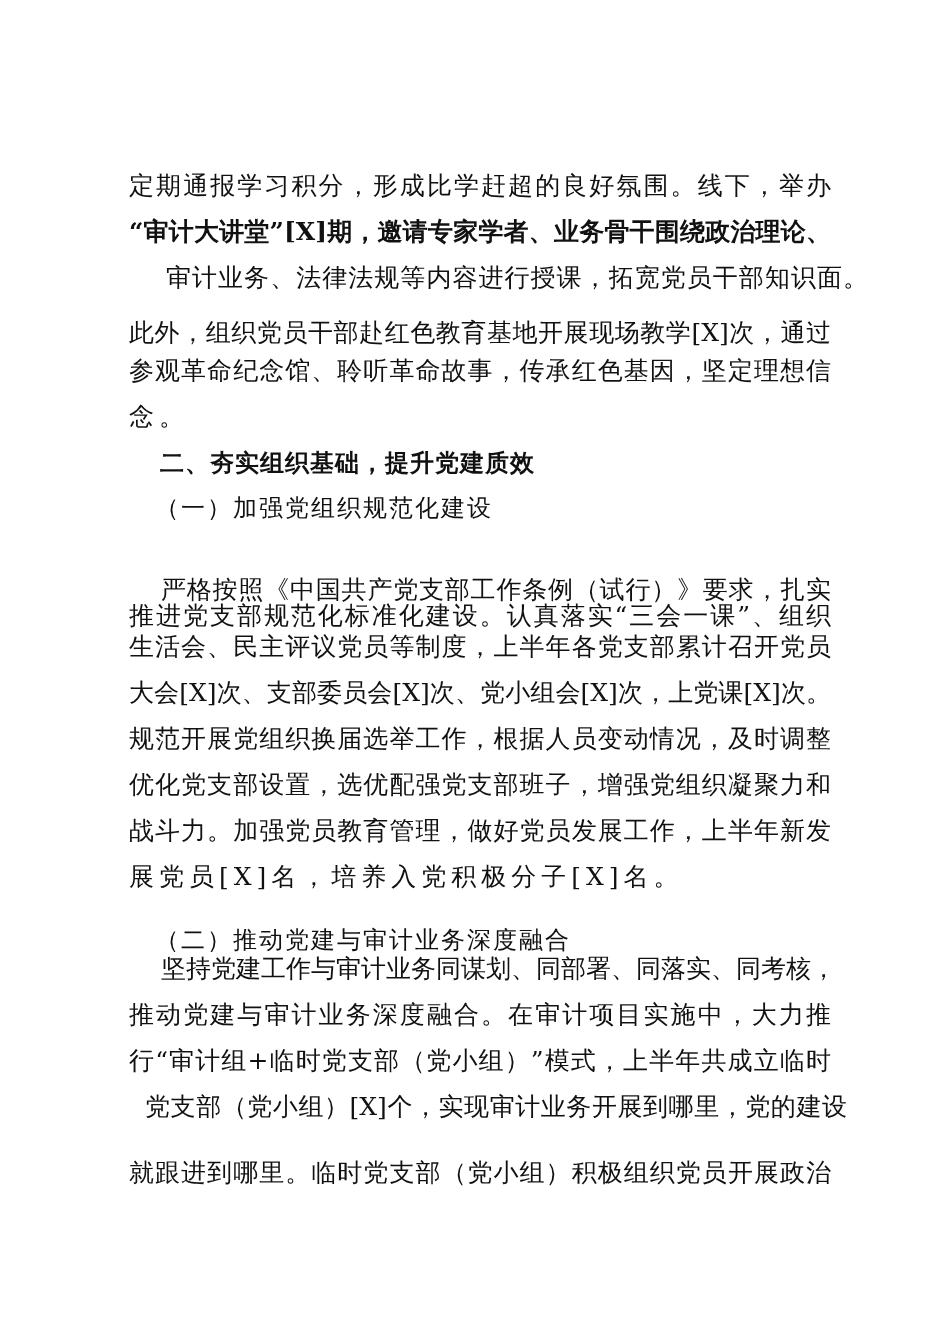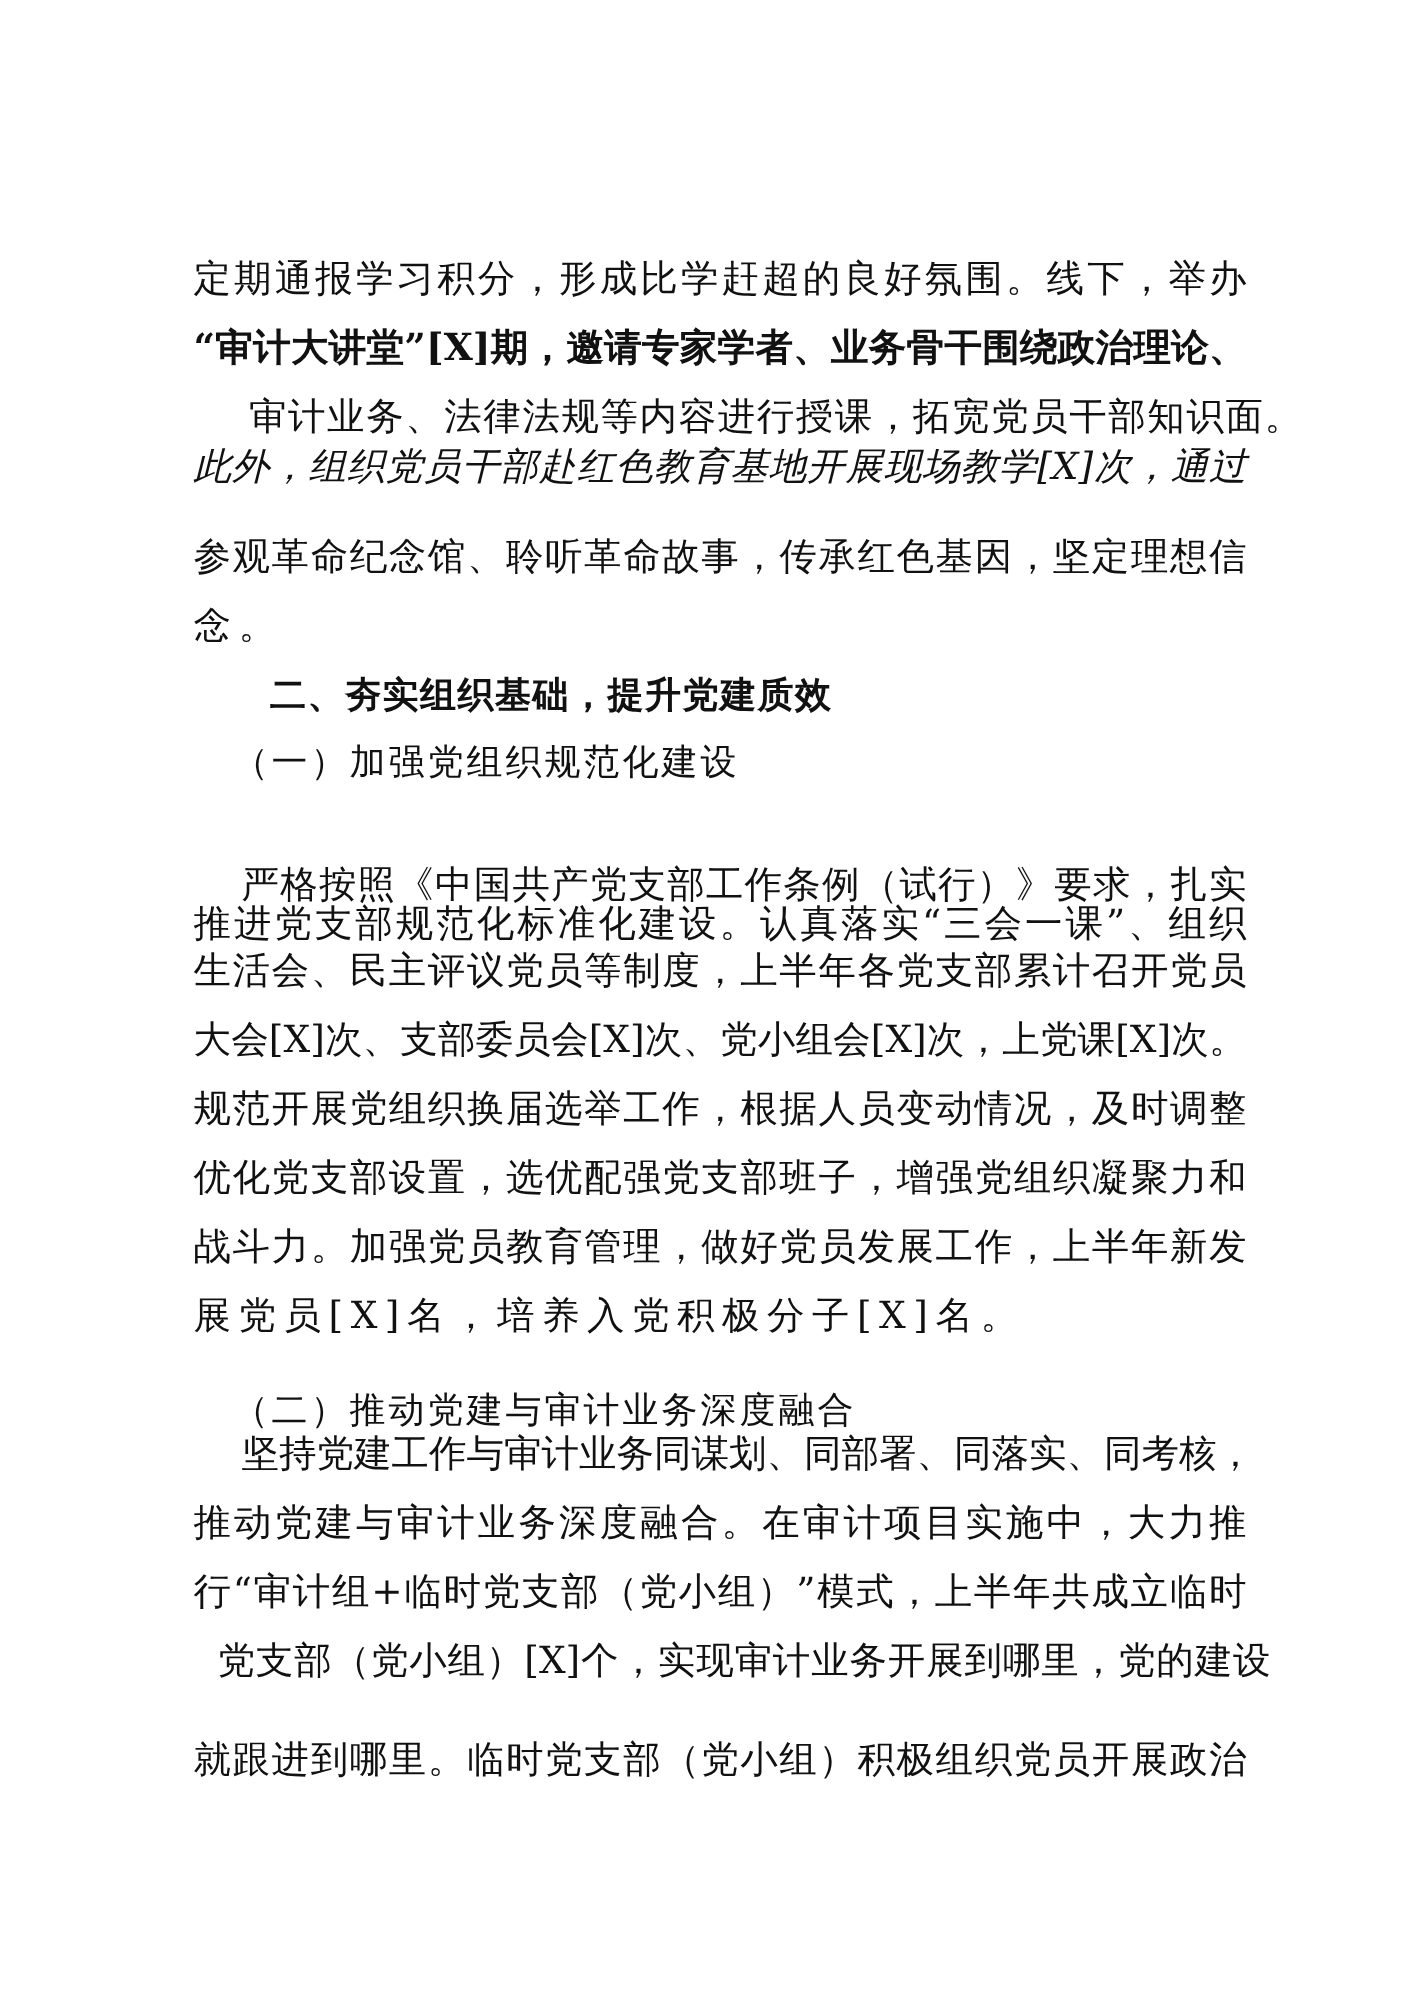--- a/index.html
+++ b/index.html
@@ -65,25 +65,25 @@
     }
   </style>
 </head>
 <body>
 
 <div class="page">
 
   <div class="line" style="top:166px;">定期通报学习积分，形成比学赶超的良好氛围。线下，举办</div>
   <div class="line" style="top:212px;font-weight:bold;">“审计大讲堂”[X]期，邀请专家学者、业务骨干围绕政治理论、</div>
   <div class="line" style="top:258px;margin-left:37px;">审计业务、法律法规等内容进行授课，拓宽党员干部知识面。</div>
-  <div class="line" style="top:291px;font-style:italic;">此外，组织党员干部赴红色教育基地开展现场教学[X]次，通过</div>
+  <div class="line" style="top:313px;">此外，组织党员干部赴红色教育基地开展现场教学[X]次，通过</div>
   <div class="line" style="top:351px;">参观革命纪念馆、聆听革命故事，传承红色基因，坚定理想信</div>
   <div class="line last" style="top:397px;">念。</div>
 
-  <div class="heading1" style="top:443px;margin-left:20px;">二、夯实组织基础，提升党建质效</div>
+  <div class="heading1" style="top:443px;">二、夯实组织基础，提升党建质效</div>
 
   <div class="heading2" style="top:488px;">（一）加强党组织规范化建设</div>
 
   <div class="line indent" style="top:535px;margin-top:35px;">严格按照《中国共产党支部工作条例（试行）》要求，扎实</div>
   <div class="line" style="top:596px;">推进党支部规范化标准化建设。认真落实“三会一课”、组织</div>
   <div class="line" style="top:627px;">生活会、民主评议党员等制度，上半年各党支部累计召开党员</div>
   <div class="line" style="top:673px;">大会[X]次、支部委员会[X]次、党小组会[X]次，上党课[X]次。</div>
   <div class="line" style="top:719px;">规范开展党组织换届选举工作，根据人员变动情况，及时调整</div>
   <div class="line" style="top:765px;">优化党支部设置，选优配强党支部班子，增强党组织凝聚力和</div>
   <div class="line" style="top:811px;">战斗力。加强党员教育管理，做好党员发展工作，上半年新发</div>

